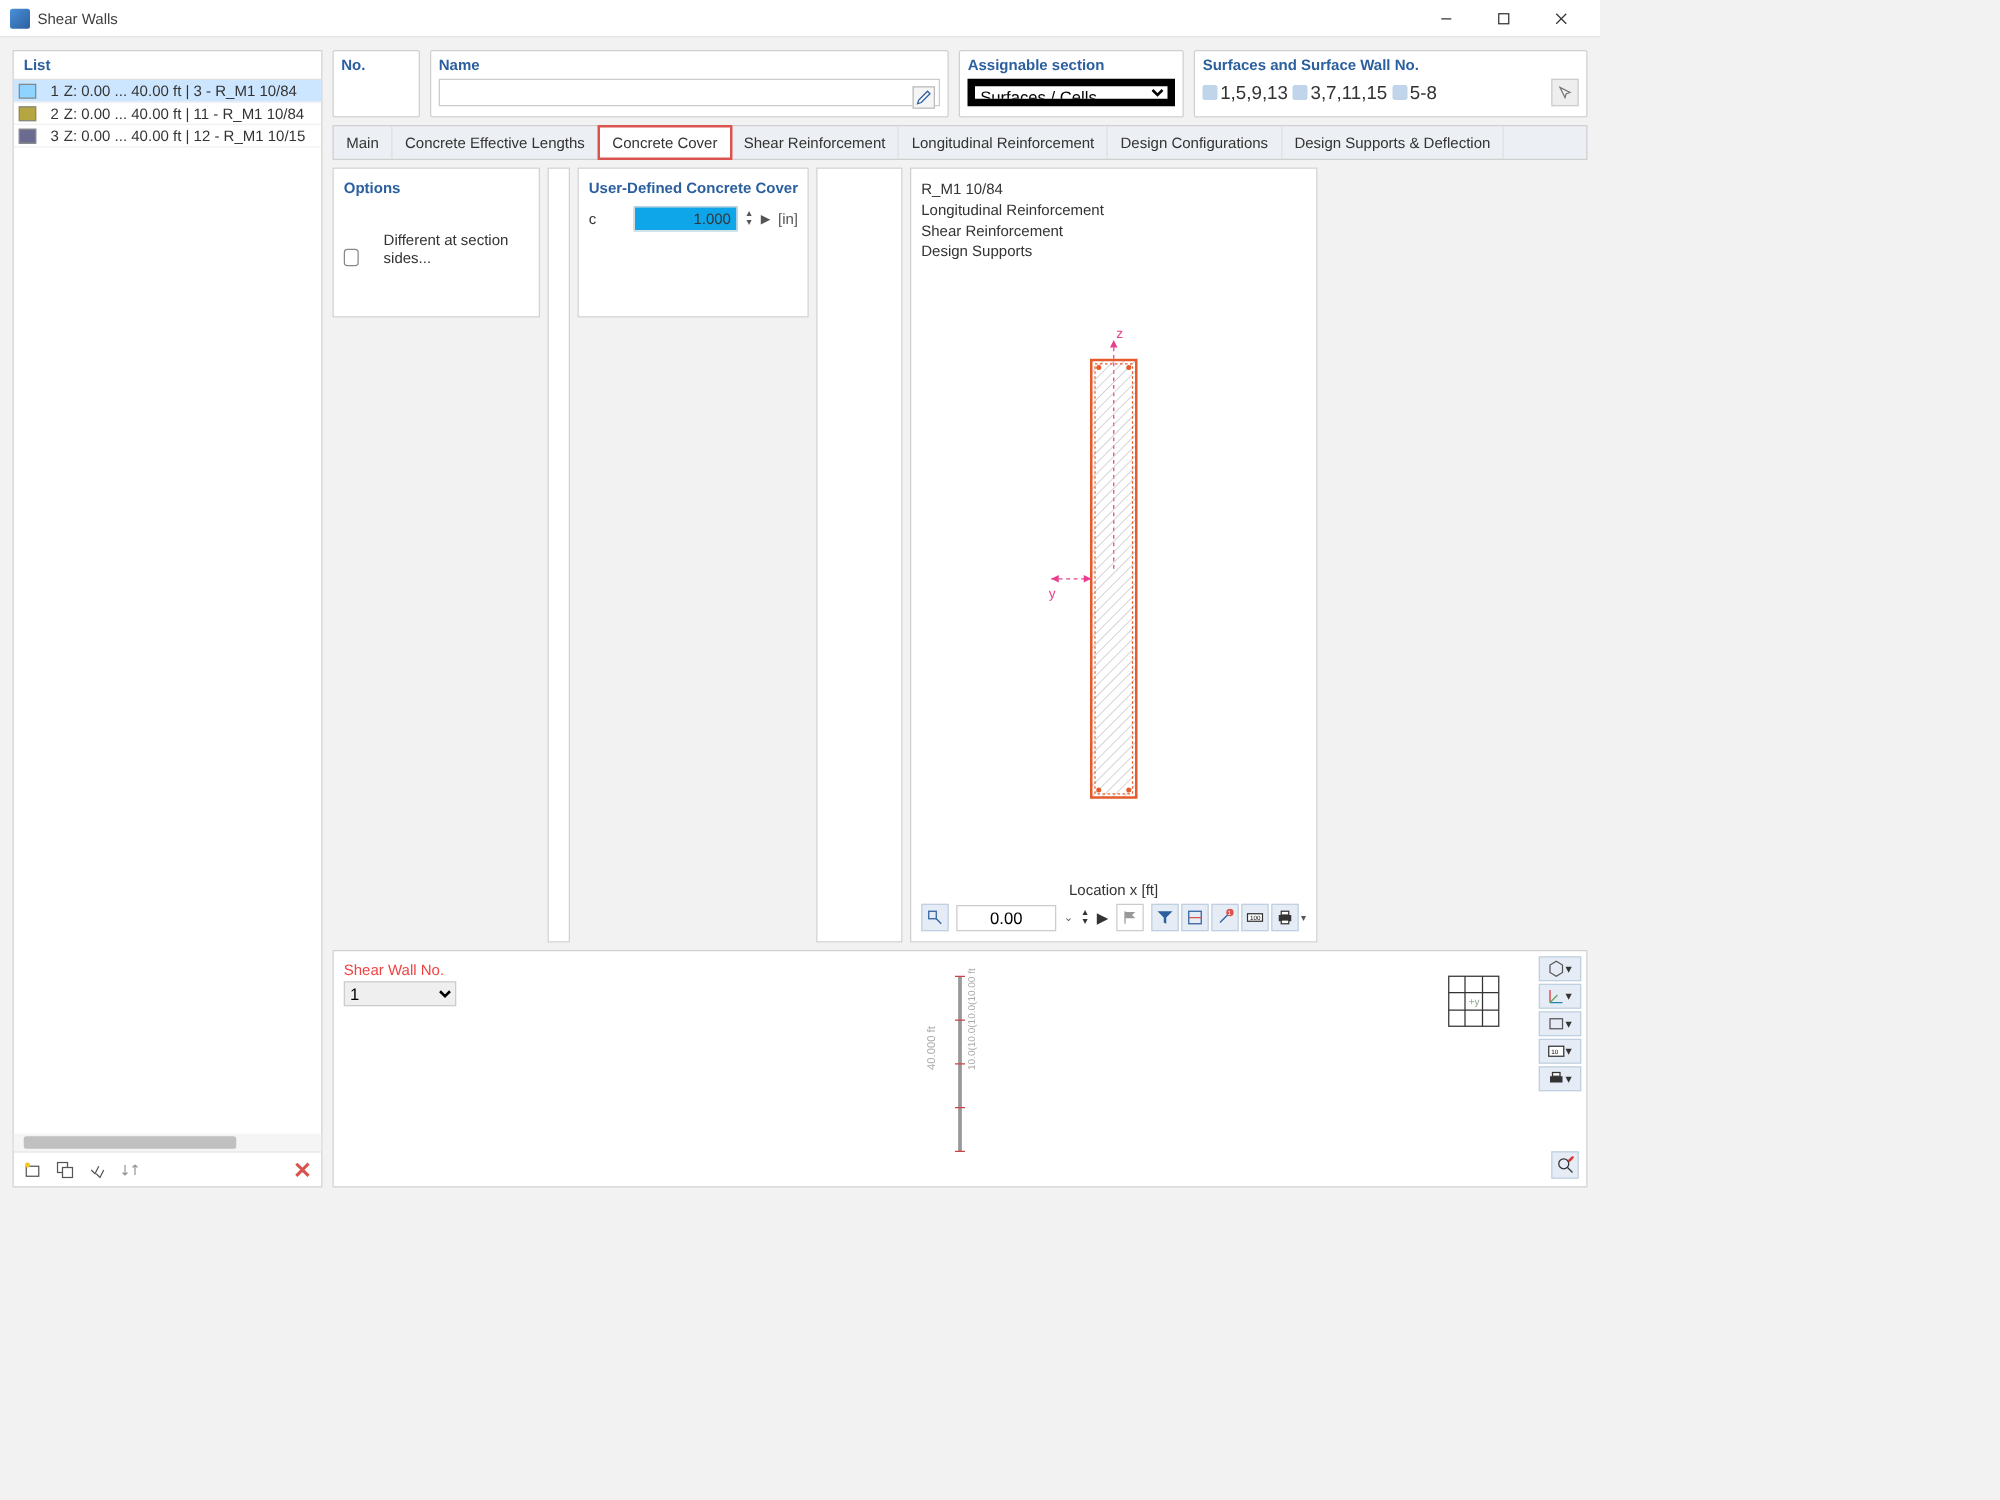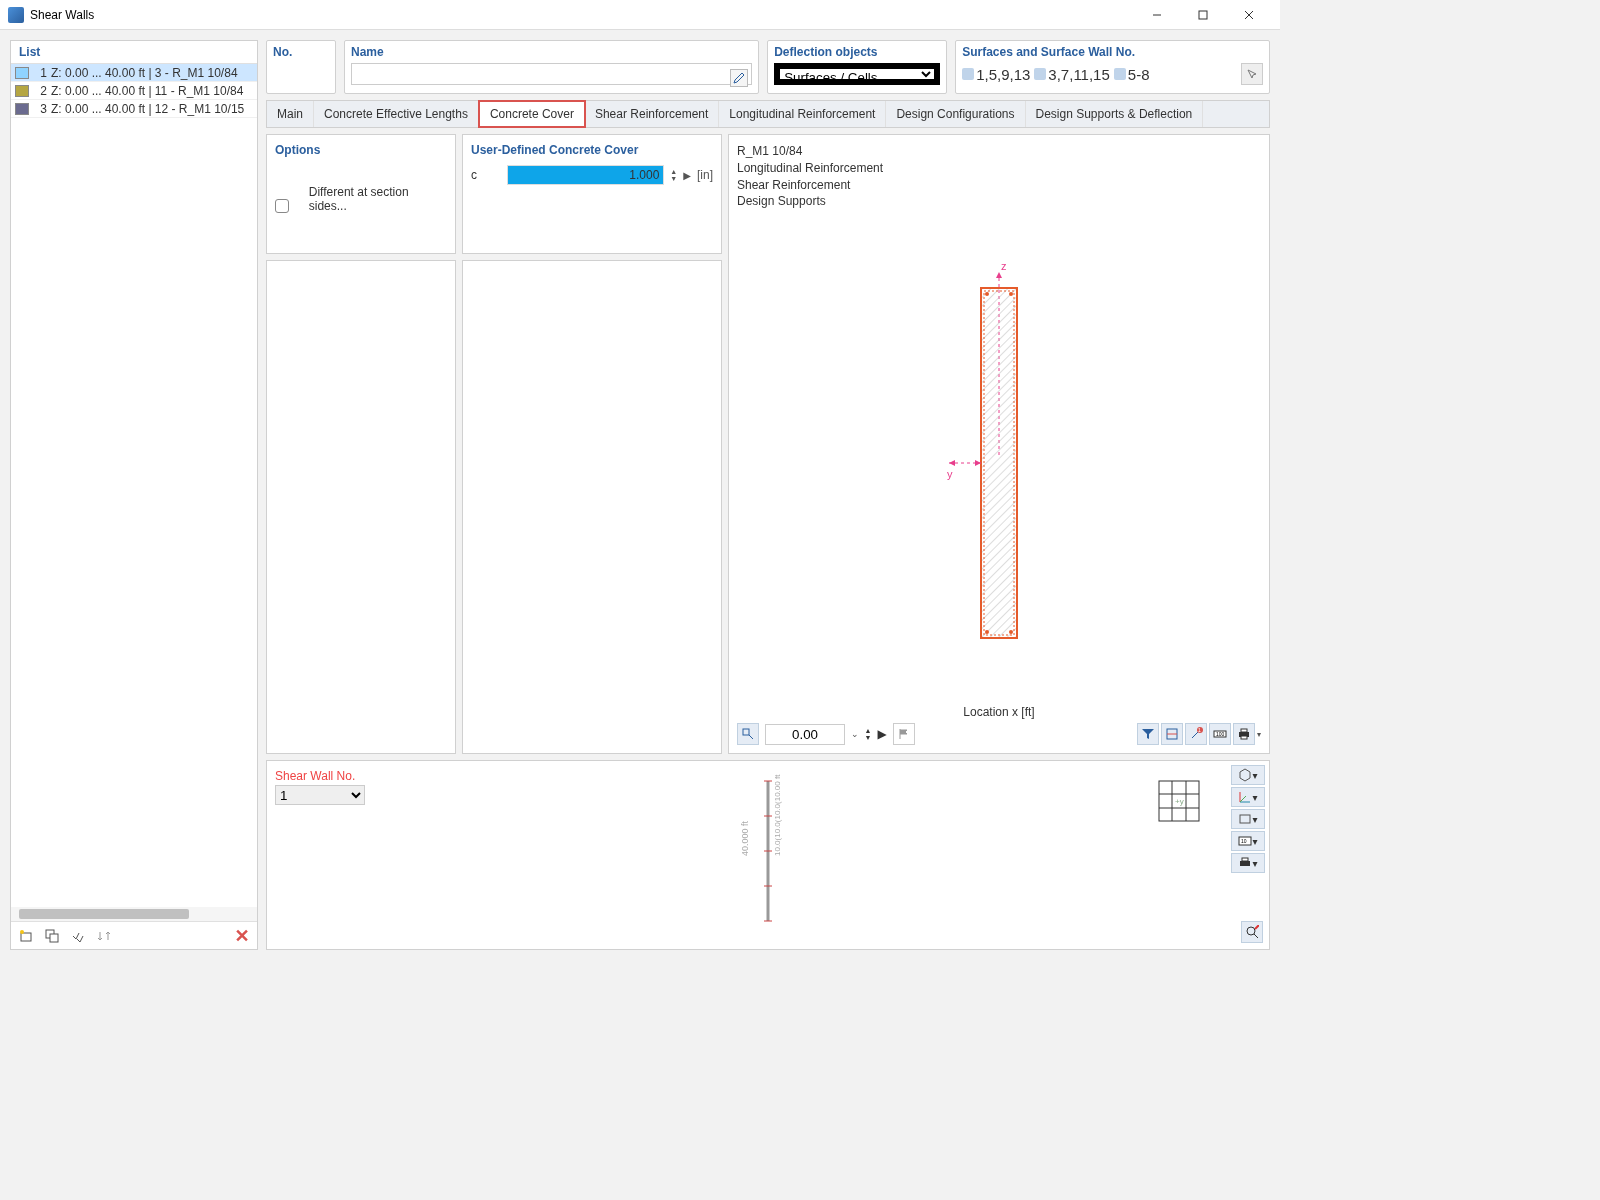--- a/index.html
+++ b/index.html
@@ -1,20 +1,20 @@
 <!DOCTYPE html>
 <html><head>
 <meta charset="utf-8">
 <style>
 * { box-sizing: border-box; margin: 0; padding: 0; font-family: "Segoe UI", Tahoma, sans-serif; }
 body { background: #f2f2f2; font-size: 12px; color: #333; width: 1280px; height: 960px; overflow: hidden; }
 
 .titlebar { height: 30px; background: #fff; display: flex; align-items: center; padding: 0 8px; border-bottom: 1px solid #ddd; }
 .titlebar .app-icon { width: 16px; height: 16px; margin-right: 6px; background: linear-gradient(135deg,#4a90d9,#2b5f9e); border-radius: 2px; }
-.titlebar .title { flex: 1; font-size: 12px; color: #000000; }
+.titlebar .title { flex: 1; font-size: 12px; color: #404040; }
 .titlebar .winbtn { width: 46px; height: 30px; display: flex; align-items: center; justify-content: center; cursor: pointer; }
 .titlebar .winbtn svg { width: 10px; height: 10px; }
 
 .main { display: flex; height: calc(100% - 30px); padding: 10px; gap: 8px; }
 
 .leftpanel { width: 248px; background: #fff; border: 1px solid #d0d0d0; display: flex; flex-direction: column; }
 .leftpanel .listhdr { padding: 4px 8px; font-weight: 600; color: #2b5f9e; font-size: 12px; border-bottom: 1px solid #e0e0e0; }
 .leftpanel .listbody { flex: 1; overflow-x: auto; overflow-y: hidden; }
 .listrow { display: flex; align-items: center; height: 18px; padding: 0 4px; border-bottom: 1px solid #f0f0f0; white-space: nowrap; }
 .listrow.selected { background: #cde6ff; }
@@ -42,21 +42,21 @@
 .toprow .surf-card .surfrow { display: flex; align-items: center; gap: 4px; }
 .surfrow .tag { display: inline-flex; align-items:center; gap:2px; font-size: 15px; }
 .surfrow .ic { width:12px; height:12px; background:#c0d4ea; border-radius:2px; display:inline-block; }
 .surfrow .pick { width: 22px; height: 22px; margin-left: auto; background: #eee; border: 1px solid #ccc; display:flex; align-items:center; justify-content:center; }
 
 .tabrow { background: #eceff3; border: 1px solid #d0d0d0; height: 28px; display: flex; align-items: stretch; }
 .tab { padding: 0 10px; display: flex; align-items: center; font-size: 12px; cursor: pointer; border-right: 1px solid #e0e0e0; }
 .tab.active { background: #fff; border: 2px solid #d9534f; margin: -1px; z-index: 1; position: relative; }
 
 .midrow { flex: 1; display: flex; gap: 6px; min-height: 0; }
-.col { display: flex; flex-direction: column; gap: 6px; }
+.col { display: flex; flex-direction: row; gap: 6px; }
 .col1 { width: 190px; }
 .col2 { width: 260px; }
 .col3 { flex: 1; }
 .panel { background: #fff; border: 1px solid #d0d0d0; padding: 8px; }
 .panel .phdr { color: #2b5f9e; font-weight: 600; margin-bottom: 8px; }
 .checkbox { display: flex; align-items: flex-end; gap: 20px; margin-top: 28px; }
 .checkbox .box { width: 14px; height: 14px; border: 1px solid #888; border-radius: 3px; }
 .fieldrow { display: flex; align-items: center; gap: 6px; }
 .fieldrow .lbl { width: 30px; }
 .fieldrow .val { flex:1; text-align: right; padding: 2px 4px; background: #0ea5e9; border: 1px solid #ddd; }
@@ -171,21 +171,21 @@
       <div class="card name-card">
         <div class="hdr">Name</div>
         <input type="text" value="" style="">
         <div class="editicon">
             <svg width="12" height="12" viewBox="0 0 12 12">
               <path d="M1 11l1-3 7-7 2 2-7 7-3 1z" fill="none" stroke="#2b5f9e"></path>
             </svg>
           </div>
       </div>
       <div class="card assign-card">
-        <div class="hdr">Deflection objects</div>
+        <div class="hdr">Assignable section</div>
         <select><option>Surfaces / Cells</option></select>
       </div>
       <div class="card surf-card">
         <div class="hdr">Surfaces and Surface Wall No.</div>
         <div class="surfrow">
           <span class="tag">
               <span class="ic"></span>
               <span>1,5,9,13</span>
             </span>
           <span class="tag">

